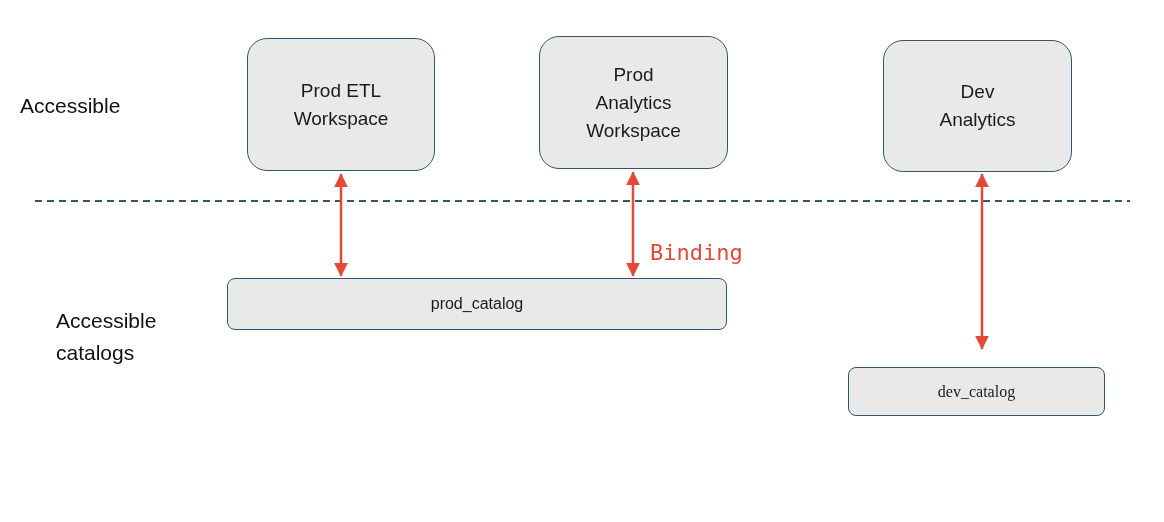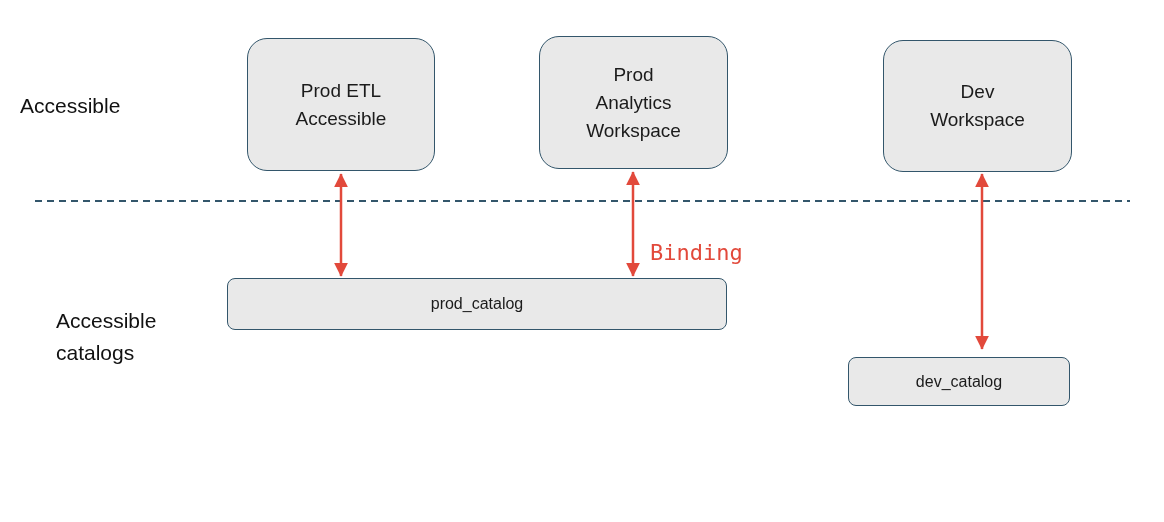--- a/index.html
+++ b/index.html
@@ -88,37 +88,37 @@
     <line x1="982" y1="174" x2="982" y2="349" stroke="#e2493b" stroke-width="2.5" marker-start="url(#ah)" marker-end="url(#ah)"></line>
   </svg>
 
   <div class="row-label" style="left:20px; top:90px;">Accessible</div>
 
   <div class="row-label" style="left:20px; top:305px;margin-left:36px;">Accessible
 catalogs</div>
 
   <div class="ws-box" style="left:247px; top:38px; width:188px; height:133px;">
     <span>Prod ETL
-Accessible</span>
+Workspace</span>
   </div>
 
   <div class="ws-box" style="left:539px; top:36px; width:189px; height:133px;">
     <span>Prod
 Analytics
 Workspace</span>
   </div>
 
   <div class="ws-box" style="left:883px; top:40px; width:189px; height:132px;">
     <span>Dev
-Workspace</span>
+Analytics</span>
   </div>
 
   <div class="binding-label">Binding</div>
 
   <div class="catalog-box" style="left:227px; top:278px; width:500px; height:52px;">
     <span>prod_catalog</span>
   </div>
 
-  <div class="catalog-box" style="left:848px; top:357px; width:222px; height:49px;">
+  <div class="catalog-box" style="left:848px; top:367px; width:257px; height:49px;font-family:Liberation Serif, serif;">
     <span>dev_catalog</span>
   </div>
 
 </div>
 
 </body></html>

